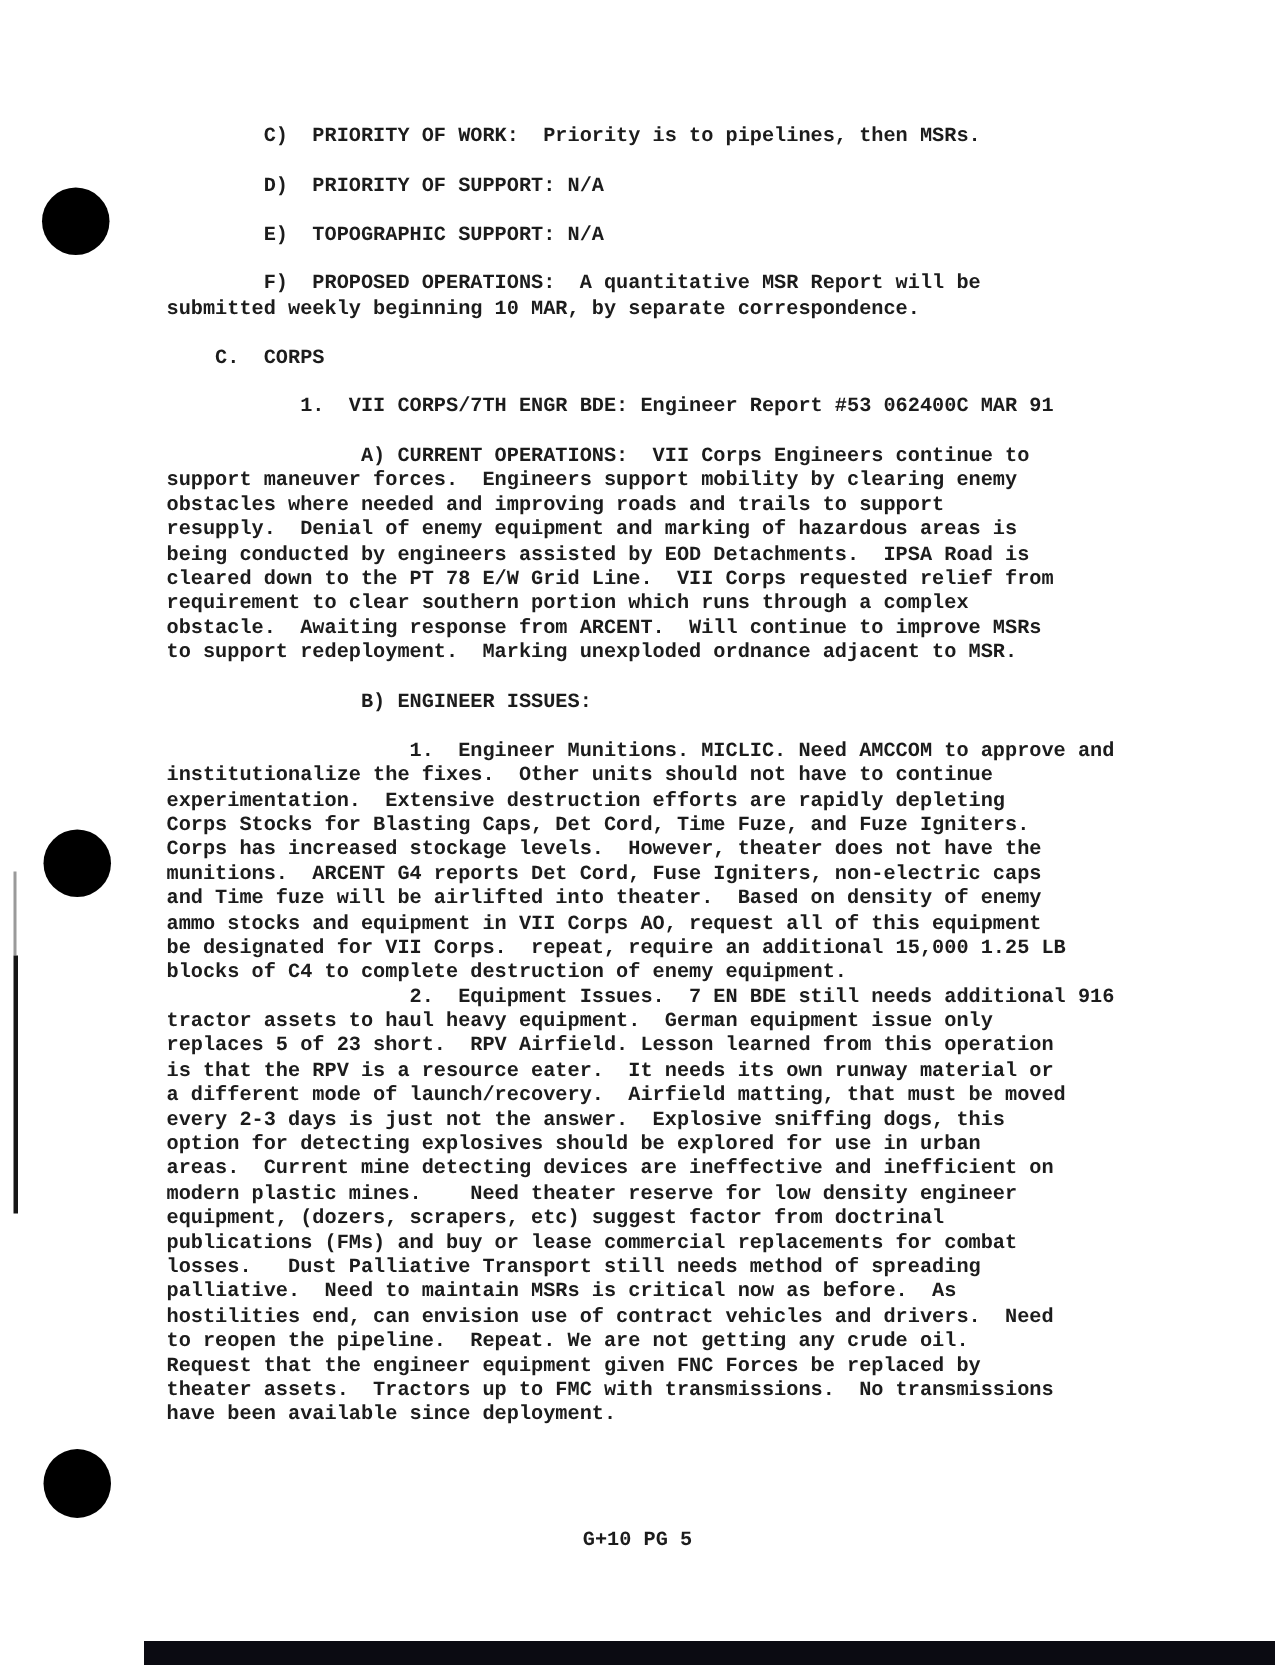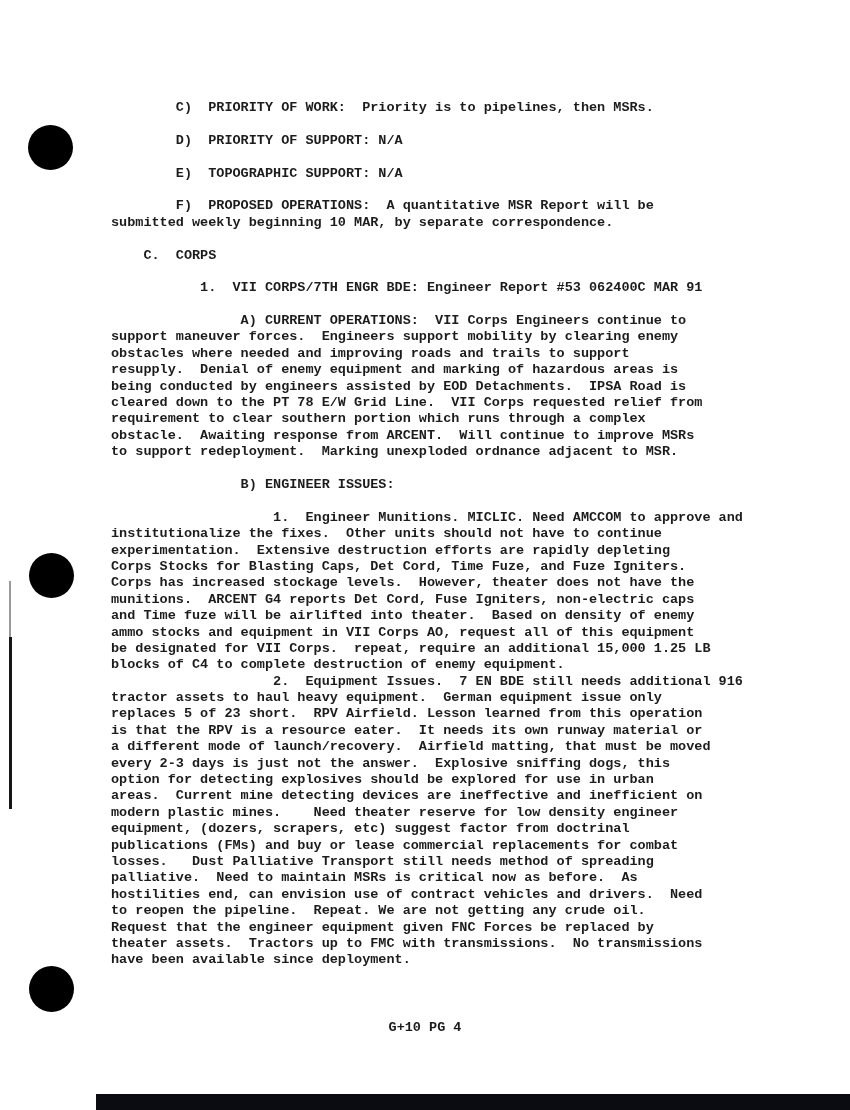--- a/index.html
+++ b/index.html
@@ -11,21 +11,21 @@
     position: relative;
     width: 850px;
     height: 1110px;
     background: #ffffff;
     overflow: hidden;
     font-family: "Liberation Mono", "DejaVu Sans Mono", monospace;
   }
   .doc-body {
     position: absolute;
     left: 111px;
-    top: 100px;
+    top: 84px;
     margin: 0;
     font-family: "Liberation Mono", "DejaVu Sans Mono", monospace;
     font-size: 13.5px;
     font-weight: 700;
     line-height: 16.4px;
     color: #1c1c1c;
     white-space: pre;
     letter-spacing: 0;
   }
   .doc-body div {
@@ -73,17 +73,17 @@
 
   <div class="hole hole-1"></div>
   <div class="hole hole-2"></div>
   <div class="hole hole-3"></div>
 
   <div class="vline vline-top"></div>
   <div class="vline vline-bottom"></div>
 
   <div class="doc-body"><div>        C)  PRIORITY OF WORK:  Priority is to pipelines, then MSRs.</div><div>&nbsp;</div><div>        D)  PRIORITY OF SUPPORT: N/A</div><div>&nbsp;</div><div>        E)  TOPOGRAPHIC SUPPORT: N/A</div><div>&nbsp;</div><div>        F)  PROPOSED OPERATIONS:  A quantitative MSR Report will be</div><div>submitted weekly beginning 10 MAR, by separate correspondence.</div><div>&nbsp;</div><div>    C.  CORPS</div><div>&nbsp;</div><div>           1.  VII CORPS/7TH ENGR BDE: Engineer Report #53 062400C MAR 91</div><div>&nbsp;</div><div>                A) CURRENT OPERATIONS:  VII Corps Engineers continue to</div><div>support maneuver forces.  Engineers support mobility by clearing enemy</div><div>obstacles where needed and improving roads and trails to support</div><div>resupply.  Denial of enemy equipment and marking of hazardous areas is</div><div>being conducted by engineers assisted by EOD Detachments.  IPSA Road is</div><div>cleared down to the PT 78 E/W Grid Line.  VII Corps requested relief from</div><div>requirement to clear southern portion which runs through a complex</div><div>obstacle.  Awaiting response from ARCENT.  Will continue to improve MSRs</div><div>to support redeployment.  Marking unexploded ordnance adjacent to MSR.</div><div>&nbsp;</div><div>                B) ENGINEER ISSUES:</div><div>&nbsp;</div><div>                    1.  Engineer Munitions. MICLIC. Need AMCCOM to approve and</div><div>institutionalize the fixes.  Other units should not have to continue</div><div>experimentation.  Extensive destruction efforts are rapidly depleting</div><div>Corps Stocks for Blasting Caps, Det Cord, Time Fuze, and Fuze Igniters.</div><div>Corps has increased stockage levels.  However, theater does not have the</div><div>munitions.  ARCENT G4 reports Det Cord, Fuse Igniters, non-electric caps</div><div>and Time fuze will be airlifted into theater.  Based on density of enemy</div><div>ammo stocks and equipment in VII Corps AO, request all of this equipment</div><div>be designated for VII Corps.  repeat, require an additional 15,000 1.25 LB</div><div>blocks of C4 to complete destruction of enemy equipment.</div><div>                    2.  Equipment Issues.  7 EN BDE still needs additional 916</div><div>tractor assets to haul heavy equipment.  German equipment issue only</div><div>replaces 5 of 23 short.  RPV Airfield. Lesson learned from this operation</div><div>is that the RPV is a resource eater.  It needs its own runway material or</div><div>a different mode of launch/recovery.  Airfield matting, that must be moved</div><div>every 2-3 days is just not the answer.  Explosive sniffing dogs, this</div><div>option for detecting explosives should be explored for use in urban</div><div>areas.  Current mine detecting devices are ineffective and inefficient on</div><div>modern plastic mines.    Need theater reserve for low density engineer</div><div>equipment, (dozers, scrapers, etc) suggest factor from doctrinal</div><div>publications (FMs) and buy or lease commercial replacements for combat</div><div>losses.   Dust Palliative Transport still needs method of spreading</div><div>palliative.  Need to maintain MSRs is critical now as before.  As</div><div>hostilities end, can envision use of contract vehicles and drivers.  Need</div><div>to reopen the pipeline.  Repeat. We are not getting any crude oil.</div><div>Request that the engineer equipment given FNC Forces be replaced by</div><div>theater assets.  Tractors up to FMC with transmissions.  No transmissions</div><div>have been available since deployment.</div></div>
 
-  <div class="page-footer">G+10 PG 4</div>
+  <div class="page-footer">G+10 PG 5</div>
 
   <div class="bottom-bar"></div>
 
 </div>
 
 </body></html>

